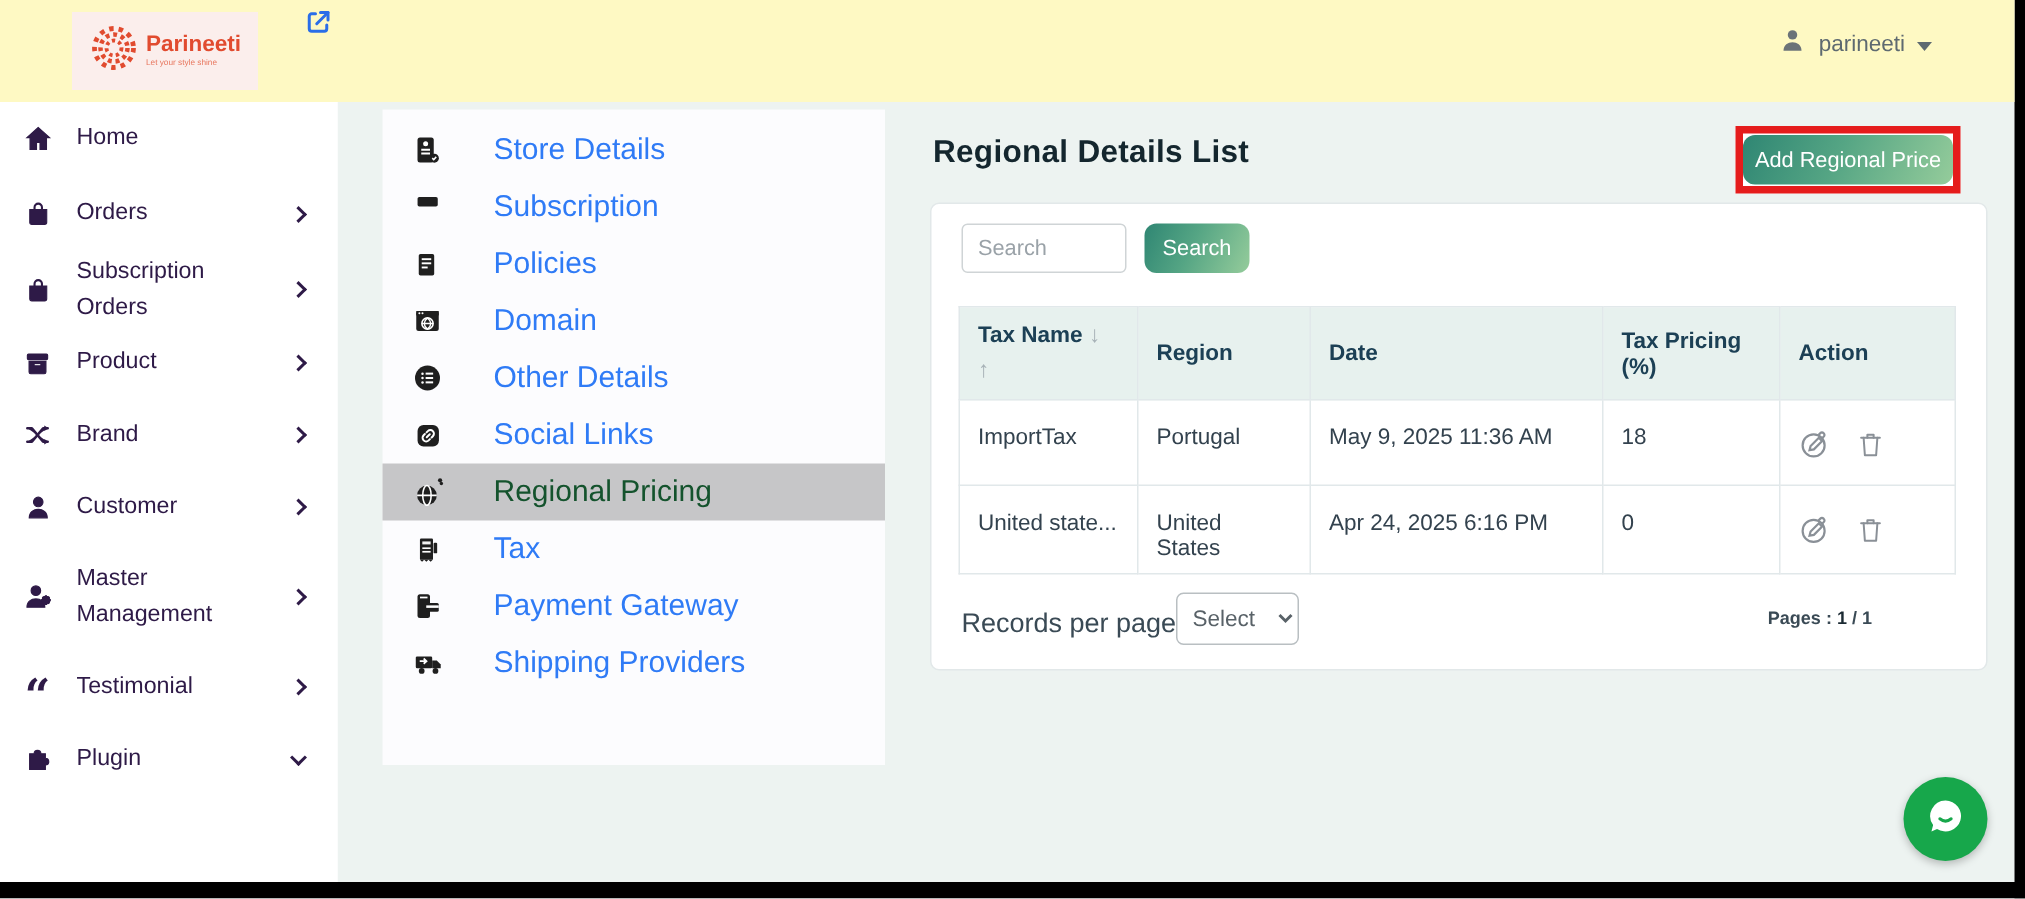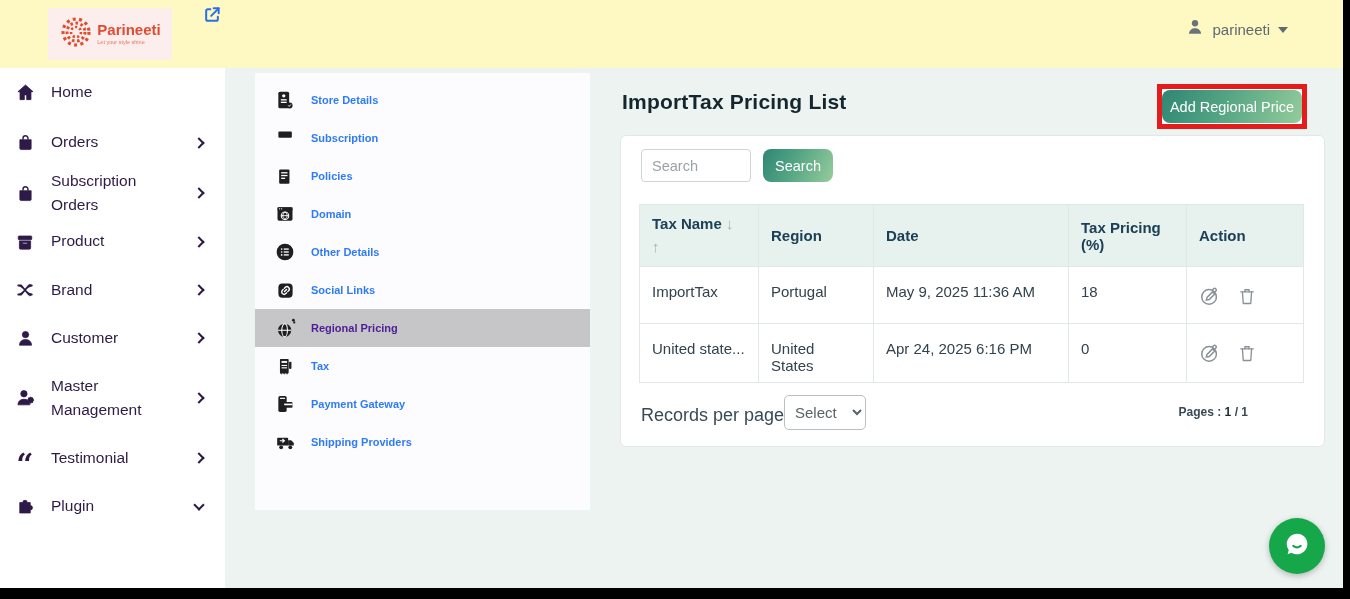--- a/index.html
+++ b/index.html
@@ -36,23 +36,23 @@
   .chev.right { transform:rotate(45deg); }
   .chev.down  { transform:rotate(135deg); margin-top:-4px; }
   .h48{height:48px} .h53{height:53px} .h49{height:49px} .h72{height:72px}
   .sidebar svg { fill:#2e1a47; stroke:#2e1a47; }
   .quote-glyph { font-size:30px; font-weight:700; color:#2e1a47; line-height:0.4; margin-top:14px; font-family:"DejaVu Serif", serif; }
 
   
   .settings-panel { position:absolute; left:255px; top:73px; width:335px; height:437px; background:#fcfcfe; padding-top:8px; z-index:2;}
   .set-item { height:38px; display:flex; align-items:center; cursor:pointer; }
   .set-item .icn { width:24px; height:24px; margin-left:18px; flex:0 0 24px; display:flex; align-items:center; justify-content:center; }
-  .set-item .lbl { margin-left:14px; font-size:11px; color:#2f7bf6; font-weight:700; }
+  .set-item .lbl { margin-left:32px; font-size:20px; color:#2f7bf6; font-weight:400; }
   .set-item.selected { background:#c6c6c8; }
-  .set-item.selected .lbl { color:#4c1d95; }
+  .set-item.selected .lbl { color:#14532d; }
   .settings-panel svg { fill:#1f1f1f; }
 
   
   .page-title { position:absolute; left:622px; top:90px; font-size:21px; font-weight:700; color:#14262e; z-index:2; letter-spacing:0.2px; }
   .annot-box { position:absolute; left:1157px; top:84px; width:150px; height:45px; border:5px solid #e51c1c; z-index:4;
                display:flex; align-items:center; justify-content:center; background:#fff; }
   .btn-green { background:linear-gradient(115deg,#2f8673 0%, #55a584 45%, #95cc9b 100%);
                color:#fff; border:none; border-radius:8px; font-size:14.5px; font-weight:500;
                font-family:"Liberation Sans", sans-serif; cursor:pointer; }
   .add-btn { width:156px; height:33px; }
@@ -366,21 +366,21 @@
           <path d="M15 9.5 h3.5 l3 3 v3 H15 Z"></path>
           <circle cx="7" cy="17.5" r="2.2"></circle>
           <circle cx="17.5" cy="17.5" r="2.2"></circle>
           <path d="M5.5 10 h5 m-2 -2 l2.2 2 -2.2 2" stroke="#fff" stroke-width="1.3" fill="none"></path>
         </svg>
     </span>
     <span class="lbl">Shipping Providers</span>
   </div>
 </div>
 
-<div class="page-title">ImportTax Pricing List</div>
+<div class="page-title">Regional Details List</div>
 
 <div class="annot-box">
   <button class="btn-green add-btn">Add Regional Price</button>
 </div>
 
 <div class="card">
 
   <input class="search-input" type="text" placeholder="Search" style="">
   <button class="btn-green search-btn">Search</button>
 

